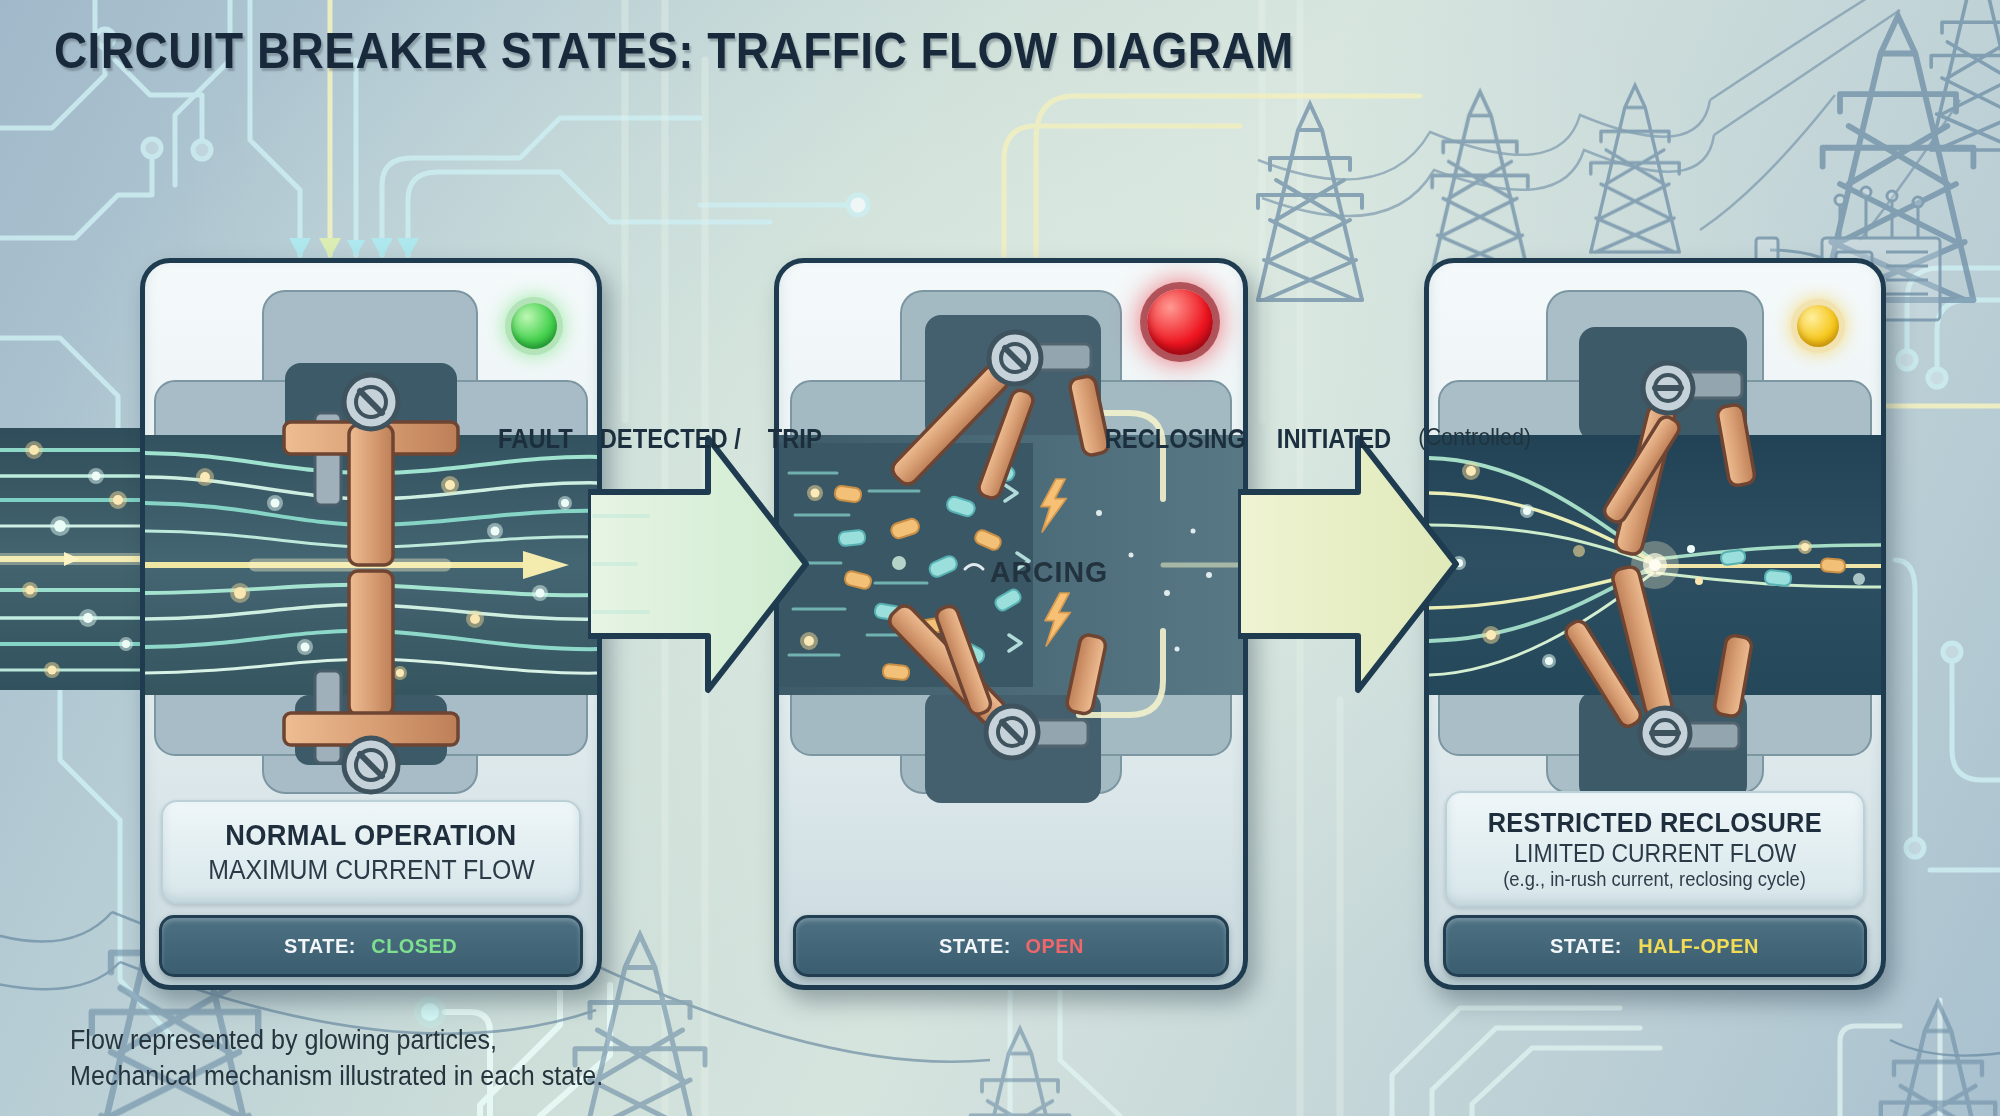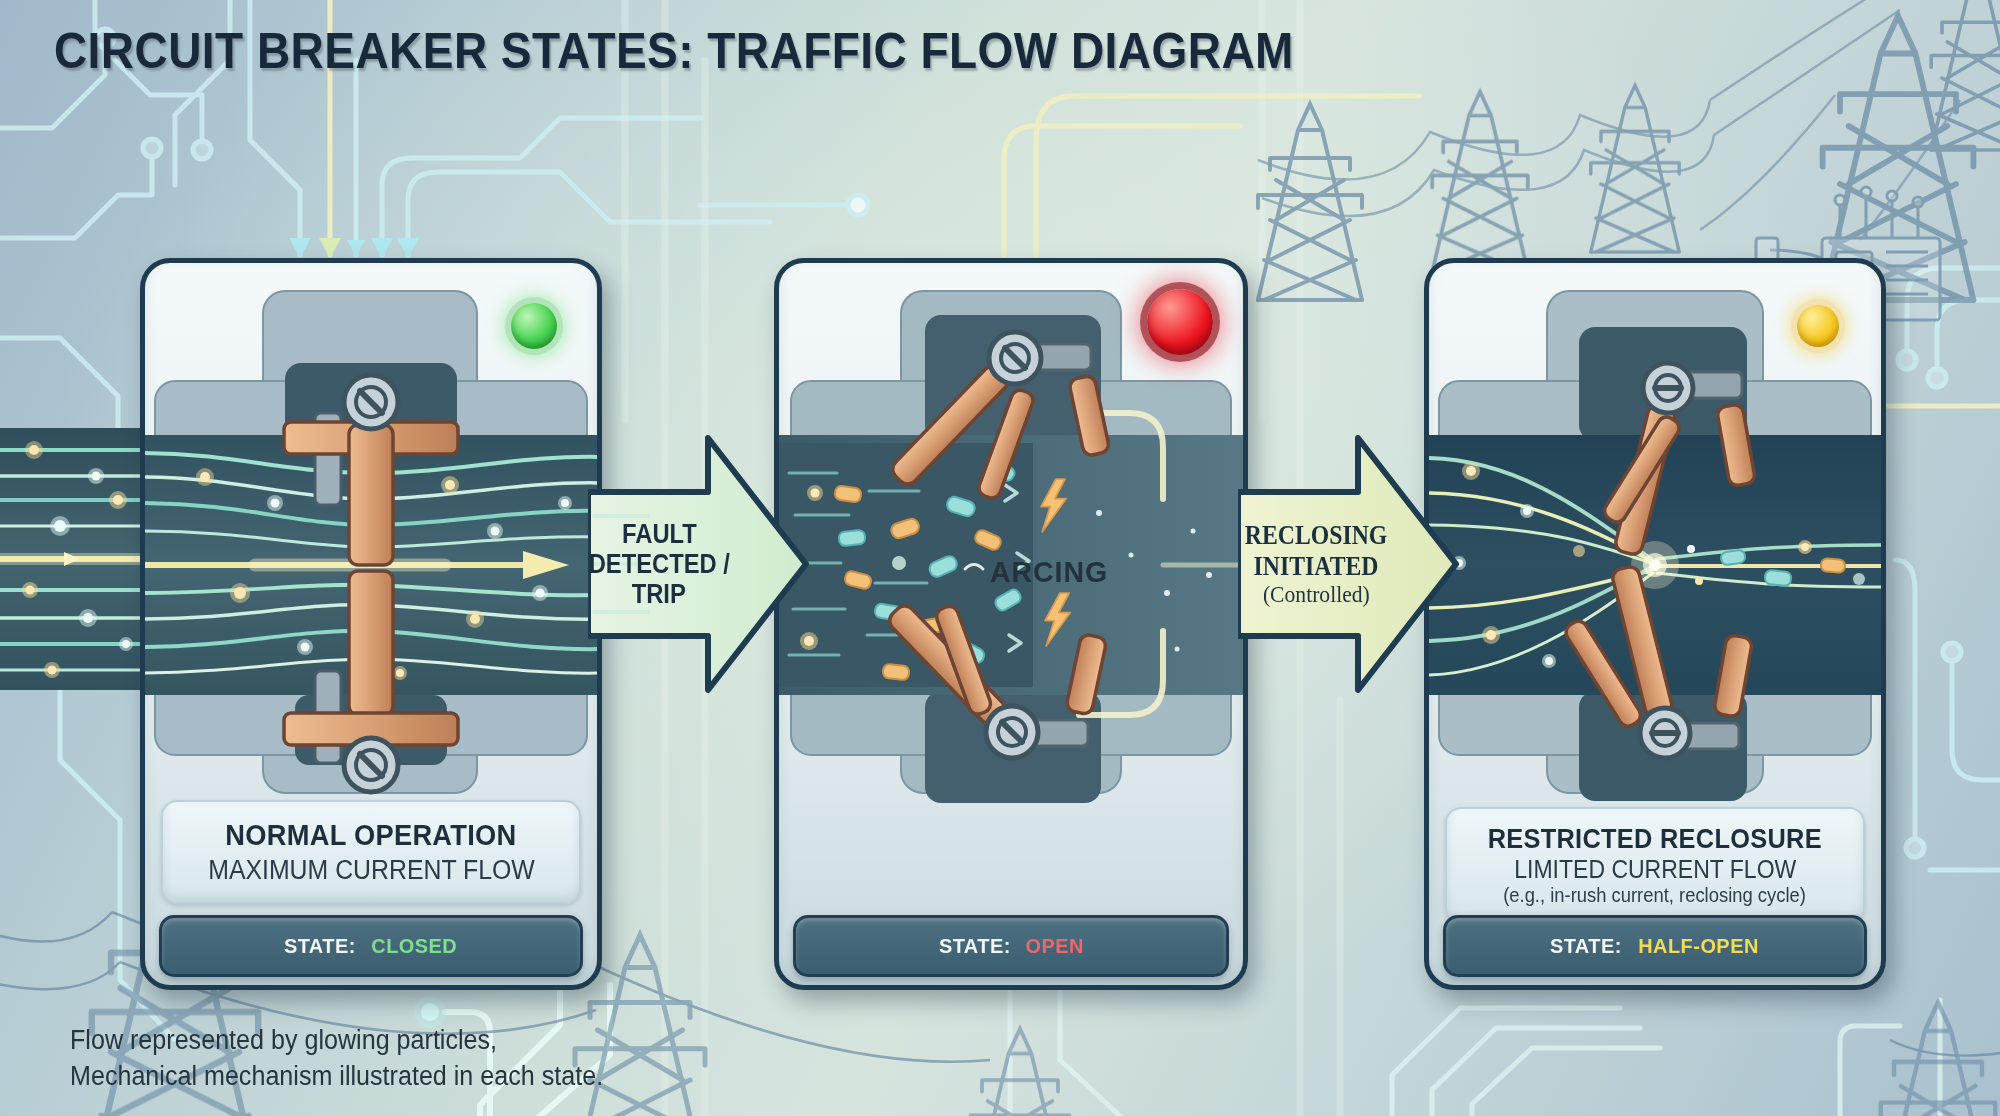--- a/index.html
+++ b/index.html
@@ -25,39 +25,39 @@
   .light.red{right:30px;top:26px;width:66px;height:66px;
     background:radial-gradient(circle at 35% 28%,#ff9a92,#ee1520 58%,#a50713 95%);
     box-shadow:0 0 0 7px rgba(168,72,80,.9),0 0 26px 8px rgba(235,40,50,.6), inset 0 -5px 8px rgba(120,5,15,.6);}
   .light.yellow{right:42px;top:42px;width:42px;height:42px;
     background:radial-gradient(circle at 35% 30%,#ffef9e,#f6c71c 58%,#d9a40d 95%);
     box-shadow:0 0 0 6px rgba(240,225,175,.95),0 0 18px 5px rgba(246,200,40,.7), inset 0 -4px 6px rgba(160,110,10,.5);}
   .labelbox{position:absolute;left:16px;right:16px;top:537px;height:100px;border-radius:16px;z-index:3;
     background:linear-gradient(180deg,#eef6f8,#d7e6ea);border:2px solid #bcd0d7;
     box-shadow:inset 0 -5px 9px rgba(140,170,180,.28), 0 2px 4px rgba(40,60,75,.18);
     display:flex;flex-direction:column;align-items:center;justify-content:center;gap:3px;text-align:center;}
-  .labelbox.tight{top:528px;height:112px;gap:0;margin-top:16px;}
+  .labelbox.tight{top:528px;height:112px;gap:0;}
   .pname{font-size:29px;font-weight:800;color:#1f2e3c;transform:scaleX(.94);letter-spacing:.3px;}
   .psub{font-size:27px;font-weight:500;color:#2a3a46;transform:scaleX(.92);}
   .pnote{font-size:20px;font-weight:500;color:#2e3e4a;transform:scaleX(.92);}
   .tight .pname{font-size:27px;} .tight .psub{font-size:25px;}
   .statebar{position:absolute;left:14px;right:14px;top:652px;height:56px;border-radius:15px;z-index:3;
     background:linear-gradient(180deg,#4d7183,#3a5d70);border:3px solid #223f52;
     box-shadow:inset 0 3px 4px rgba(255,255,255,.22), 0 3px 6px rgba(25,45,60,.3);
     display:flex;align-items:center;justify-content:center;gap:11px;
     font-size:21px;font-weight:800;letter-spacing:.5px;}
   .statebar .slabel{color:#f3f7f9;transform:scaleX(.95);}
   .statebar .svalue{transform:scaleX(.95);}
   .arrow{position:absolute;top:424px;width:226px;height:280px;z-index:5;}
   .arrow svg{position:absolute;left:0;top:0;}
-  .arrowtext{position:absolute;left:0;top:0;height:100%;width:142px;display:flex;flex-direction:column;
-    align-items:center;justify-content:center;line-height:1.12;z-index:2;}
+  .arrowtext{position:absolute;left:0;top:0;height:100%;width:142px;display:flex;flex-direction:row;
+    justify-content:center;line-height:1.12;z-index:2;gap:13px;}
   .arrowtext .al{font-size:27px;font-weight:800;color:#1c2f3e;transform:scaleX(.88);white-space:nowrap;}
   .arrowtext .asub{font-size:24px;font-weight:500;color:#21333f;transform:scaleX(.9);white-space:nowrap;}
-  .a1{left:588px;} .a2{left:1238px;} .a2 .arrowtext{width:156px;font-family:Liberation Serif, serif;}
+  .a1{left:588px;} .a2{left:1238px;} .a2 .arrowtext{width:156px;}
   .arcing{position:absolute;left:194px;top:292px;width:152px;text-align:center;z-index:4;
     font-size:30px;font-weight:800;color:#22323e;letter-spacing:1px;transform:scaleX(.95);}
   .caption{position:absolute;top:1022px;left:0;width:100%;z-index:6;color:#26343e;}
   .caption div{font-size:27px;font-weight:500;line-height:1.35;transform:scaleX(.93);}
 </style>
 </head>
 <body>
 
 <div class="stage">
 

